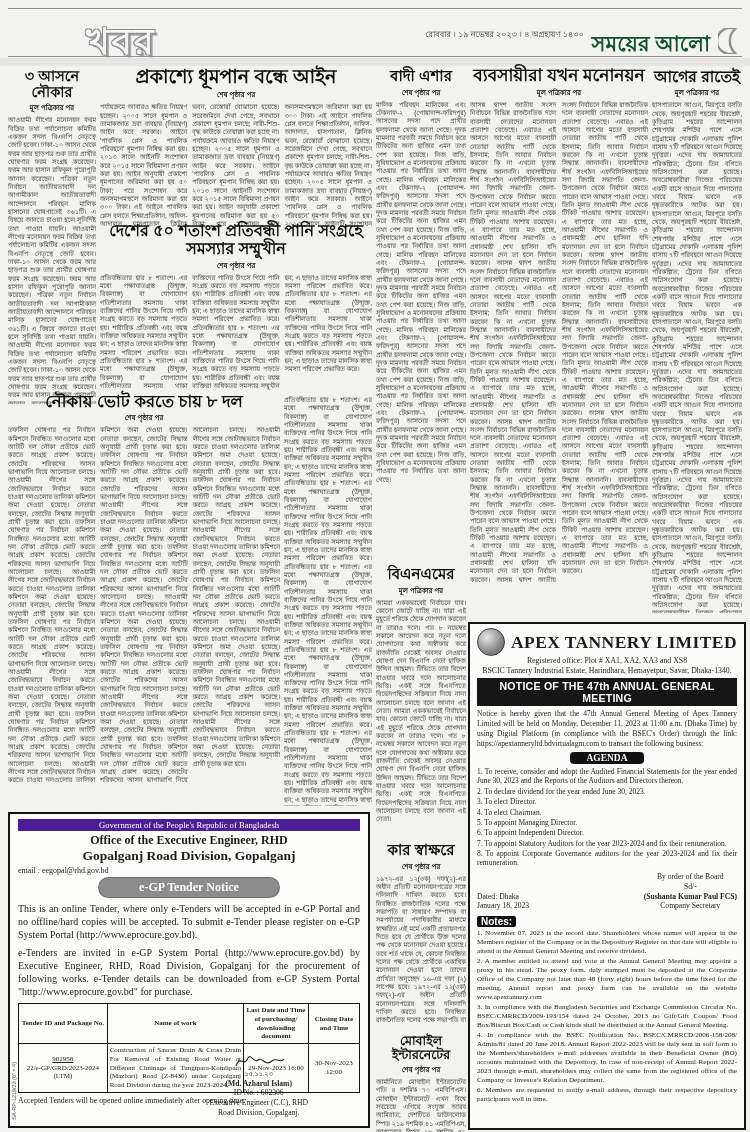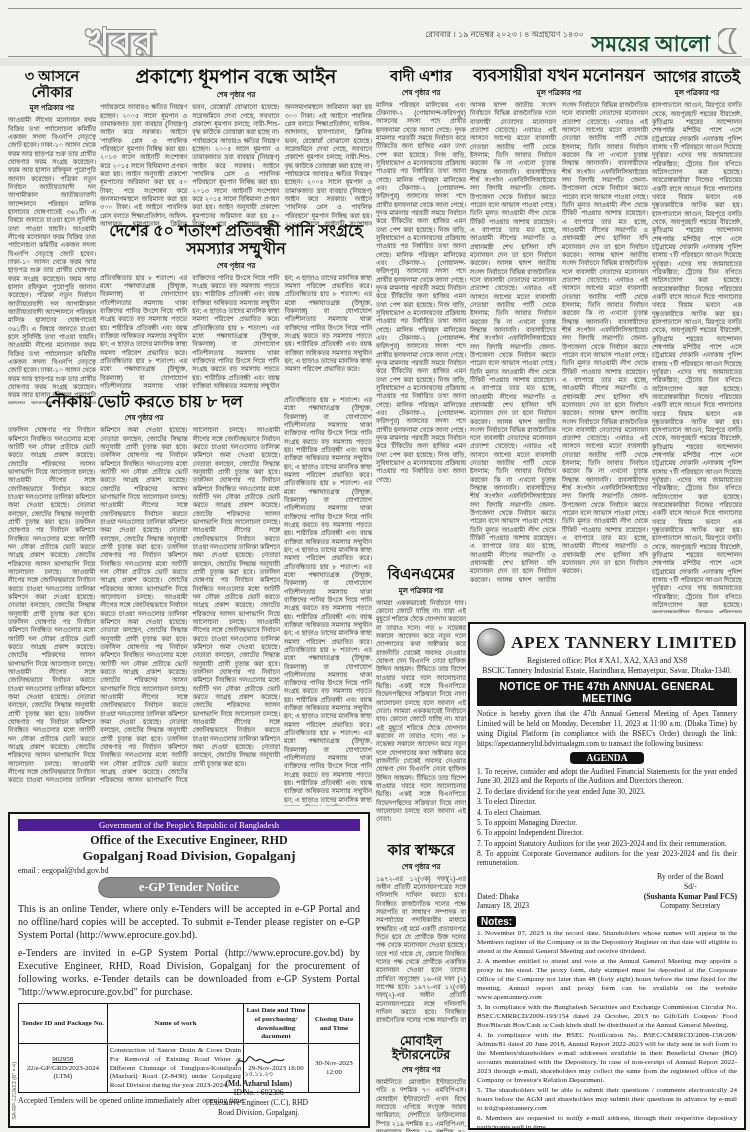--- a/index.html
+++ b/index.html
@@ -209,18 +209,17 @@
         <span class="name" style="display:block;">(Sushanta Kumar Paul FCS)</span>
         <span style="display:block;">Company Secretary</span>
       </div>
     </div>
     <div class="a-notes-chip">Notes:</div>
     <div>
       <div class="a-note">1. November 07, 2023 is the record date. Shareholders whose names will appear in the Members register of the Company or in the Depository Register on that date will eligible to attend at the Annual General Meeting and receive dividend.</div>
       <div class="a-note">2. A member entitled to attend and vote at the Annual General Meeting may appoint a proxy in his stead. The proxy form, duly stamped must be deposited at the Corporate Office of the Company not later than 48 (forty eight) hours before the time fixed for the meeting. Annual report and proxy form can be available on the website www.apextannery.com</div>
       <div class="a-note">3. In compliance with the Bangladesh Securities and Exchange Commission Circular No. BSEC/CMRRCD/2009-193/154 dated 24 October, 2013 no Gift/Gift Coupon/ Food Box/Biscuit Box/Cash or Cash kinds shall be distributed at the Annual General Meeting.</div>
       <div class="a-note">4. In compliance with the BSEC Notification No. BSEC/CMRRCD/2006-158/208/ Admin/81 dated 20 June 2018, Annual Report 2022-2023 will be duly sent in soft form to the Members/shareholders e-mail addresses available in their Beneficial Owner (BO) accounts maintained with the Depository. In case of non-receipt of Annual Report 2022-2023 through e-mail, shareholders may collect the same from the registered office of the Company or Investor's Relation Department.</div>
-      <div class="a-note">5. The shareholders will be able to submit their questions / comments electronically 24 hours before the AGM and shareholders may submit their questions in advance by e-mail to ird@apextannery.com</div>
       <div class="a-note">6. Members are requested to notify e-mail address, through their respective depository participants well in time.</div>
     </div>
   </div>
 
 </div>
 
 </body></html>

